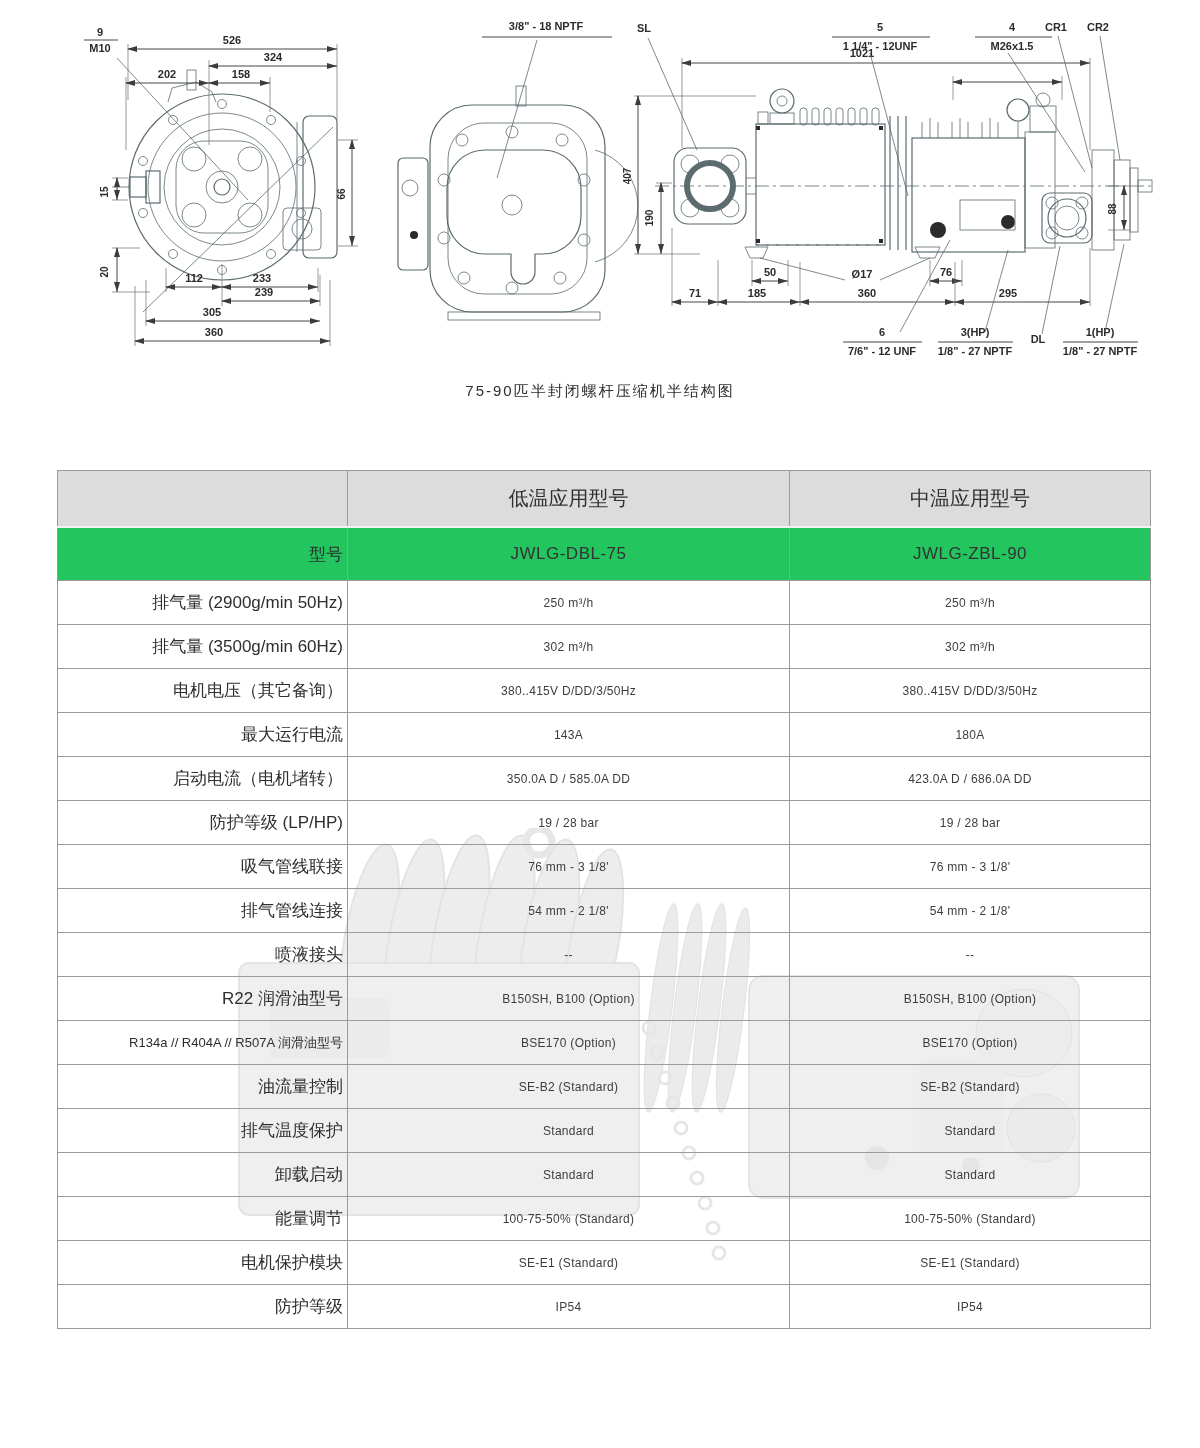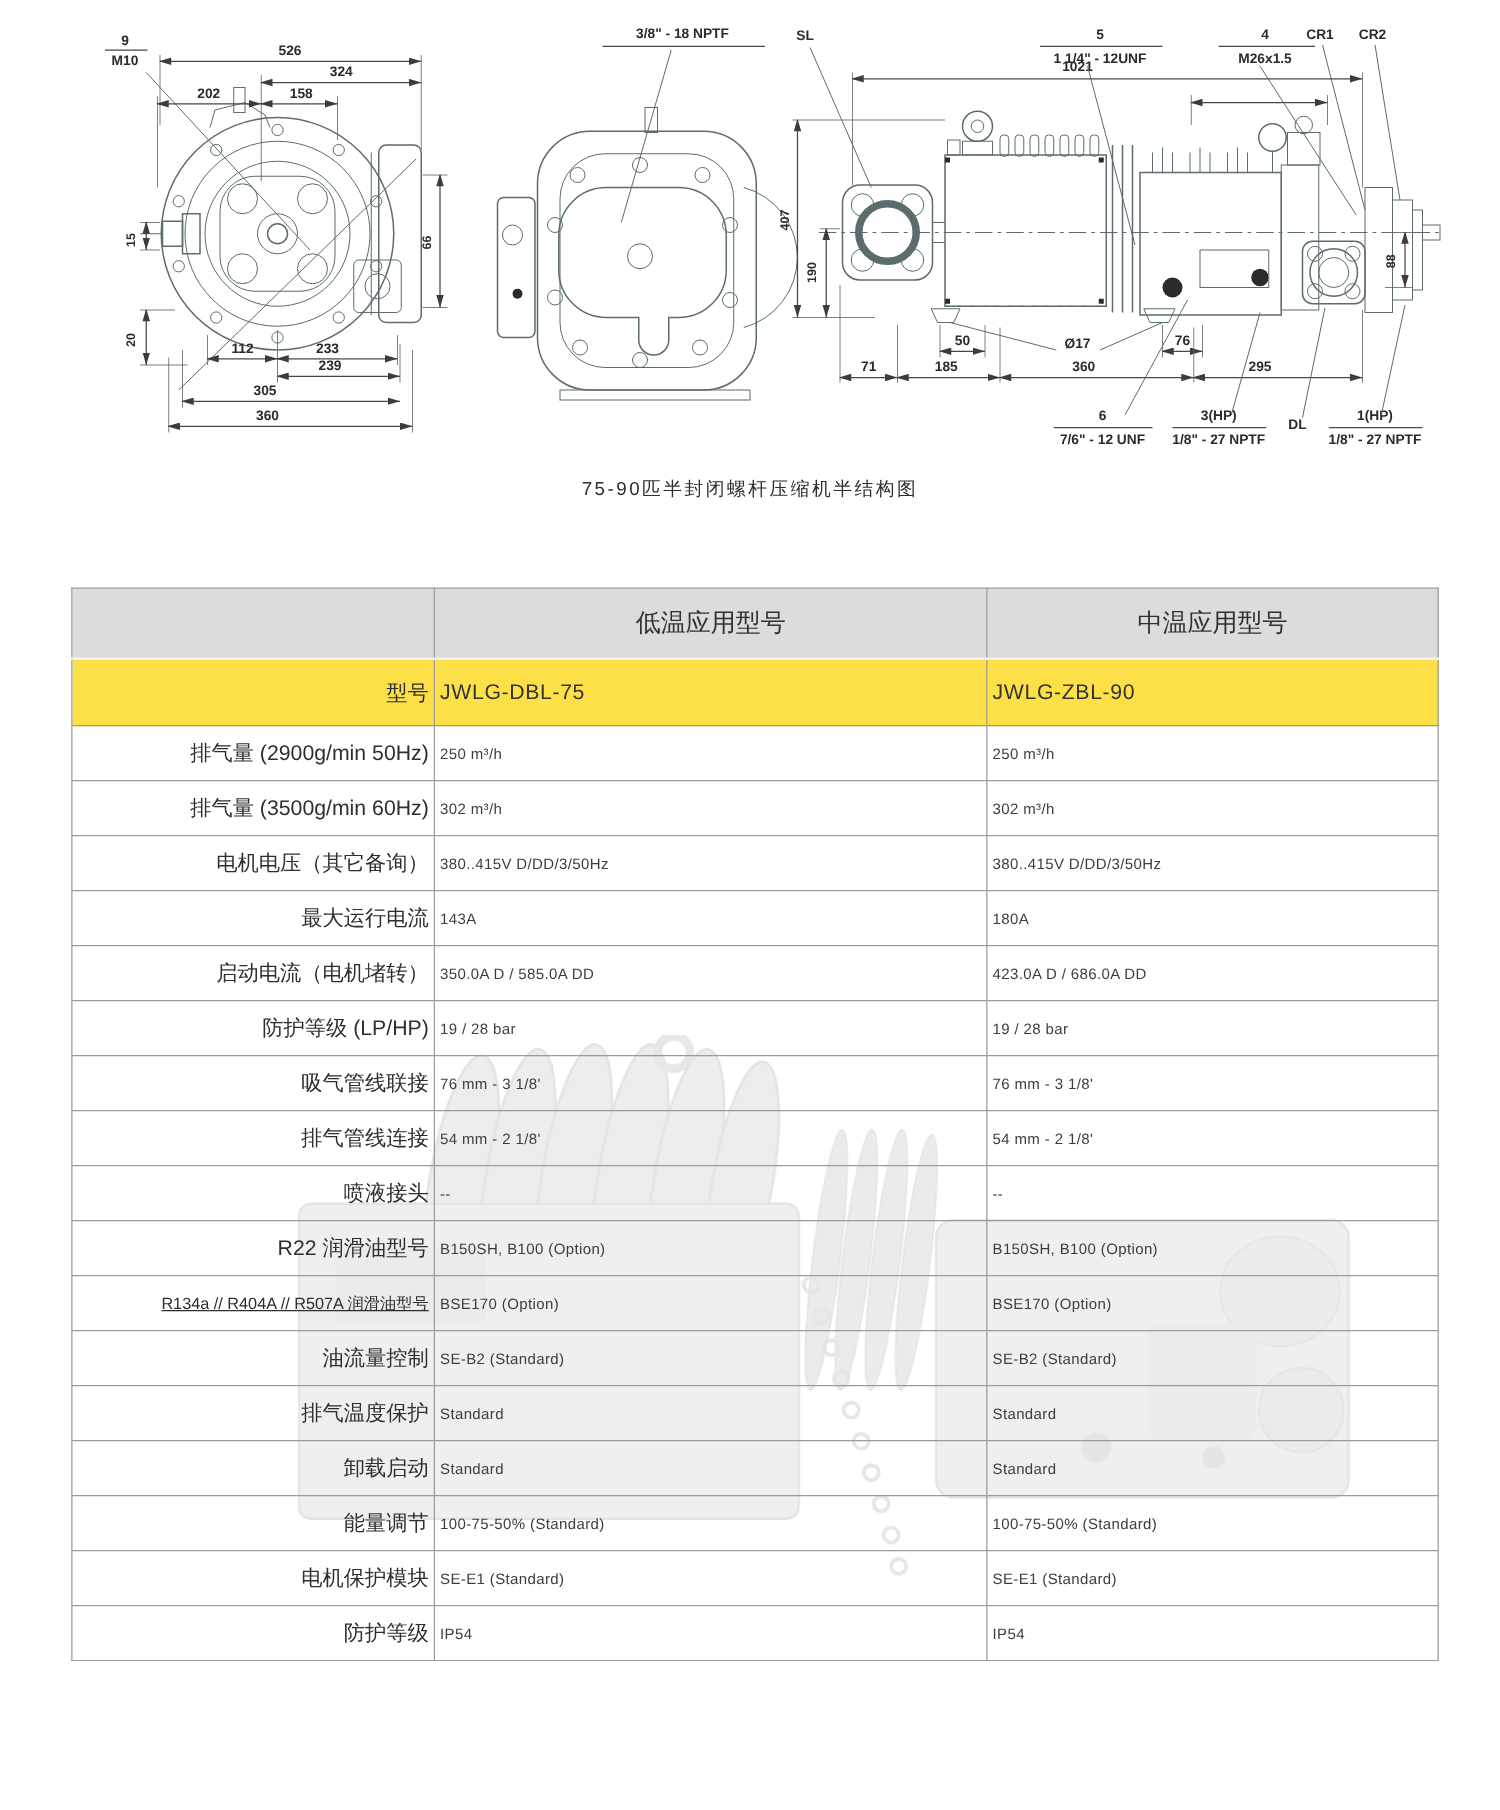--- a/index.html
+++ b/index.html
@@ -23,26 +23,26 @@
            font-size:15px;font-weight:500;letter-spacing:2px;color:#2d2d2d;}
 
   
   .table-wrap{position:absolute;top:470px;left:57px;width:1093px;}
   #watermark{position:absolute;top:358px;left:172px;z-index:0;pointer-events:none;}
   table.spec{position:relative;z-index:1;border-collapse:collapse;width:1093px;table-layout:fixed;padding-left:31px;}
   table.spec td{border:1px solid #9b9b9b;padding:0 4px;background:transparent;}
   col.c1{width:290px;} col.c2{width:442px;} col.c3{width:361px;}
   tr.hdr td{background:#dcdcdc;height:55px;}
   td.colhdr{text-align:center;font-size:20px;font-weight:500;color:#303030;}
-  tr.model td{background:#fde047;height:52px;border-top:2px solid #f2f2f2;}
+  tr.model td{background:#22c55e;height:52px;border-top:2px solid #f2f2f2;}
   tr.model td.val{font-size:17px;color:#333;letter-spacing:0.5px;}
   tbody td{height:43px;}
   td.lbl{text-align:right;padding-right:28px;font-size:17px;color:#2e2e2e;}
-  tr.smalllbl td.lbl{font-size:13px;text-decoration:underline;}
-  td.val{font-size:12px;color:#3d3d3d;letter-spacing:0.3px;}
+  tr.smalllbl td.lbl{font-size:13px;}
+  td.val{text-align:center;font-size:12px;color:#3d3d3d;letter-spacing:0.3px;}
 </style>
 </head>
 <body>
 
 <svg id="drawings" width="1200" height="460" viewBox="0 0 1200 460">
   <defs>
     <marker id="ae" markerWidth="11" markerHeight="8" refX="10" refY="3" orient="auto">
       <path d="M0,0L10,3L0,6z" fill="#3c3c3c"></path>
       </marker>
     <marker id="as" markerWidth="11" markerHeight="8" refX="1" refY="3" orient="auto">

